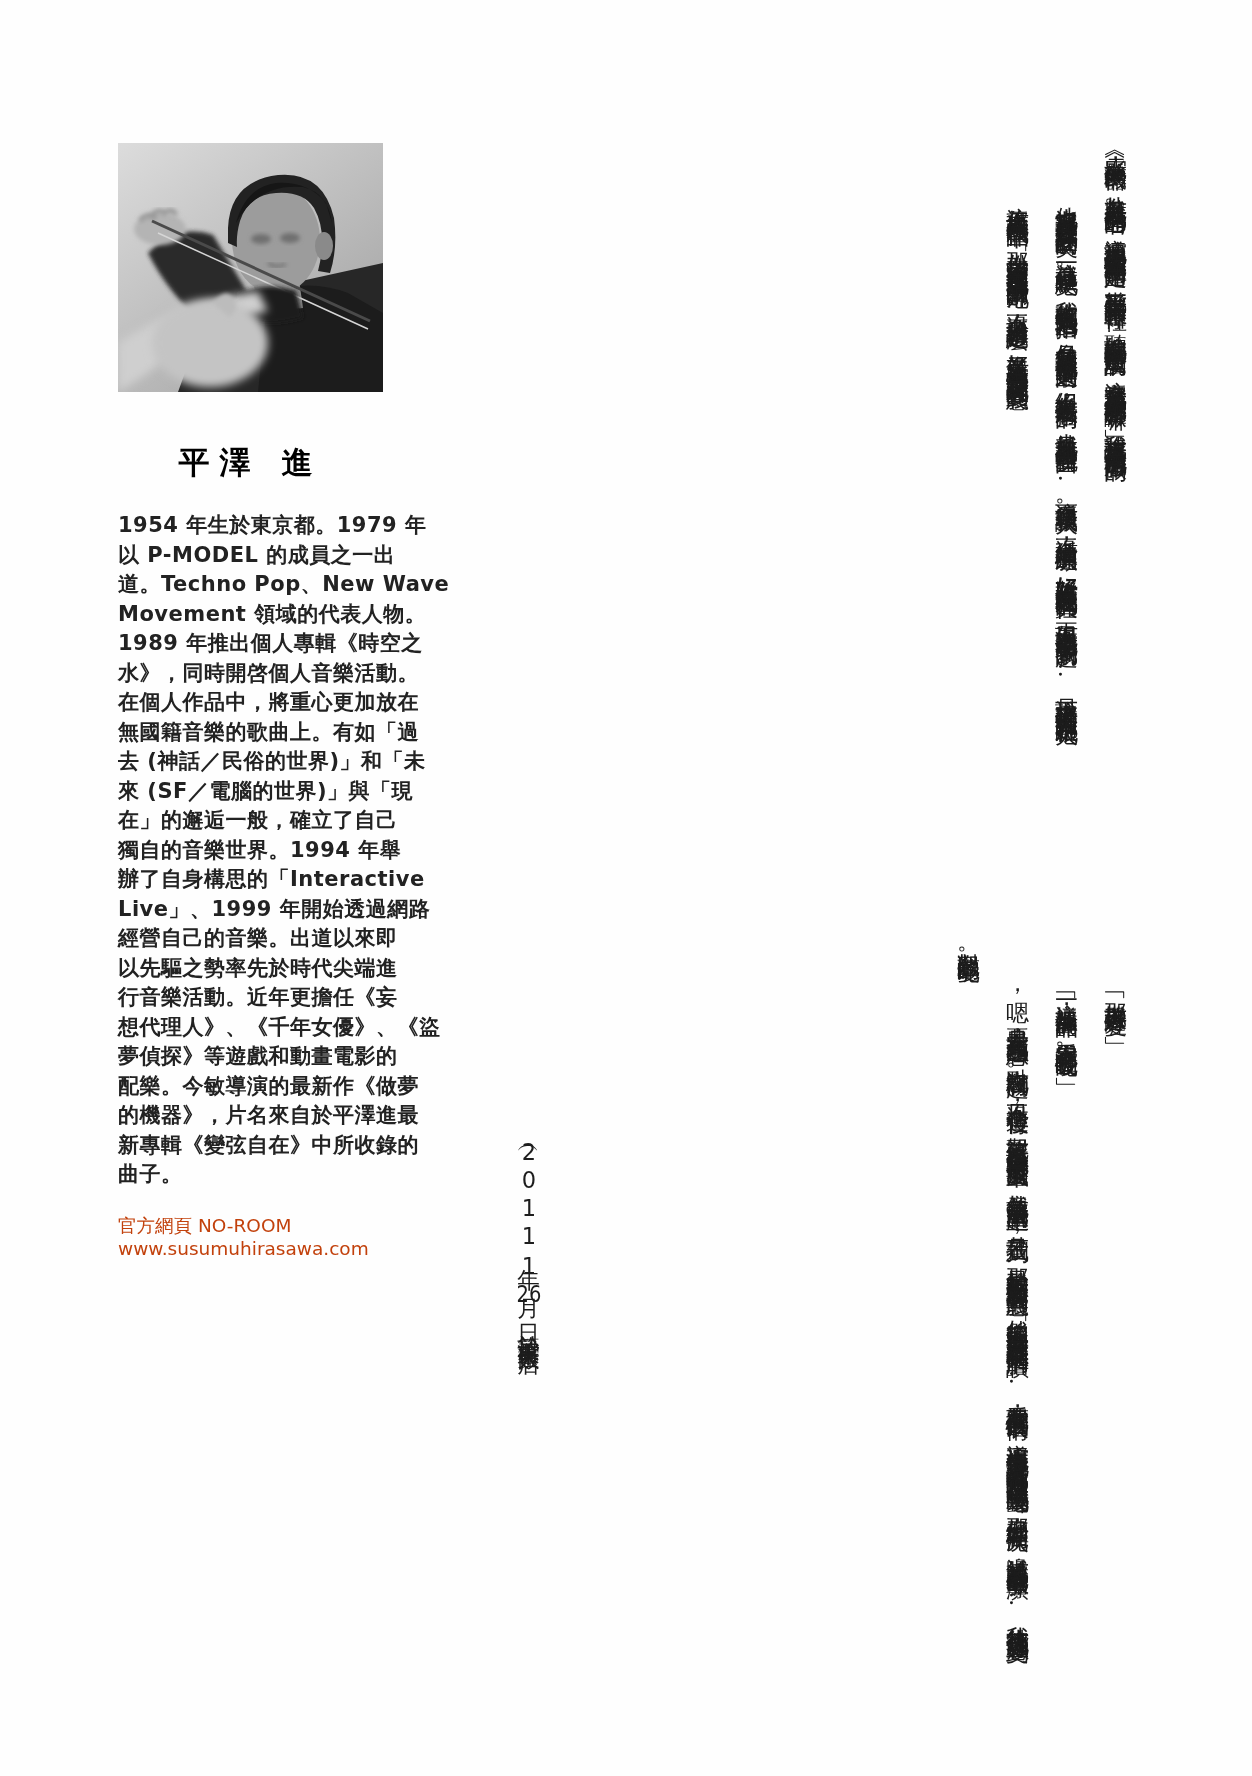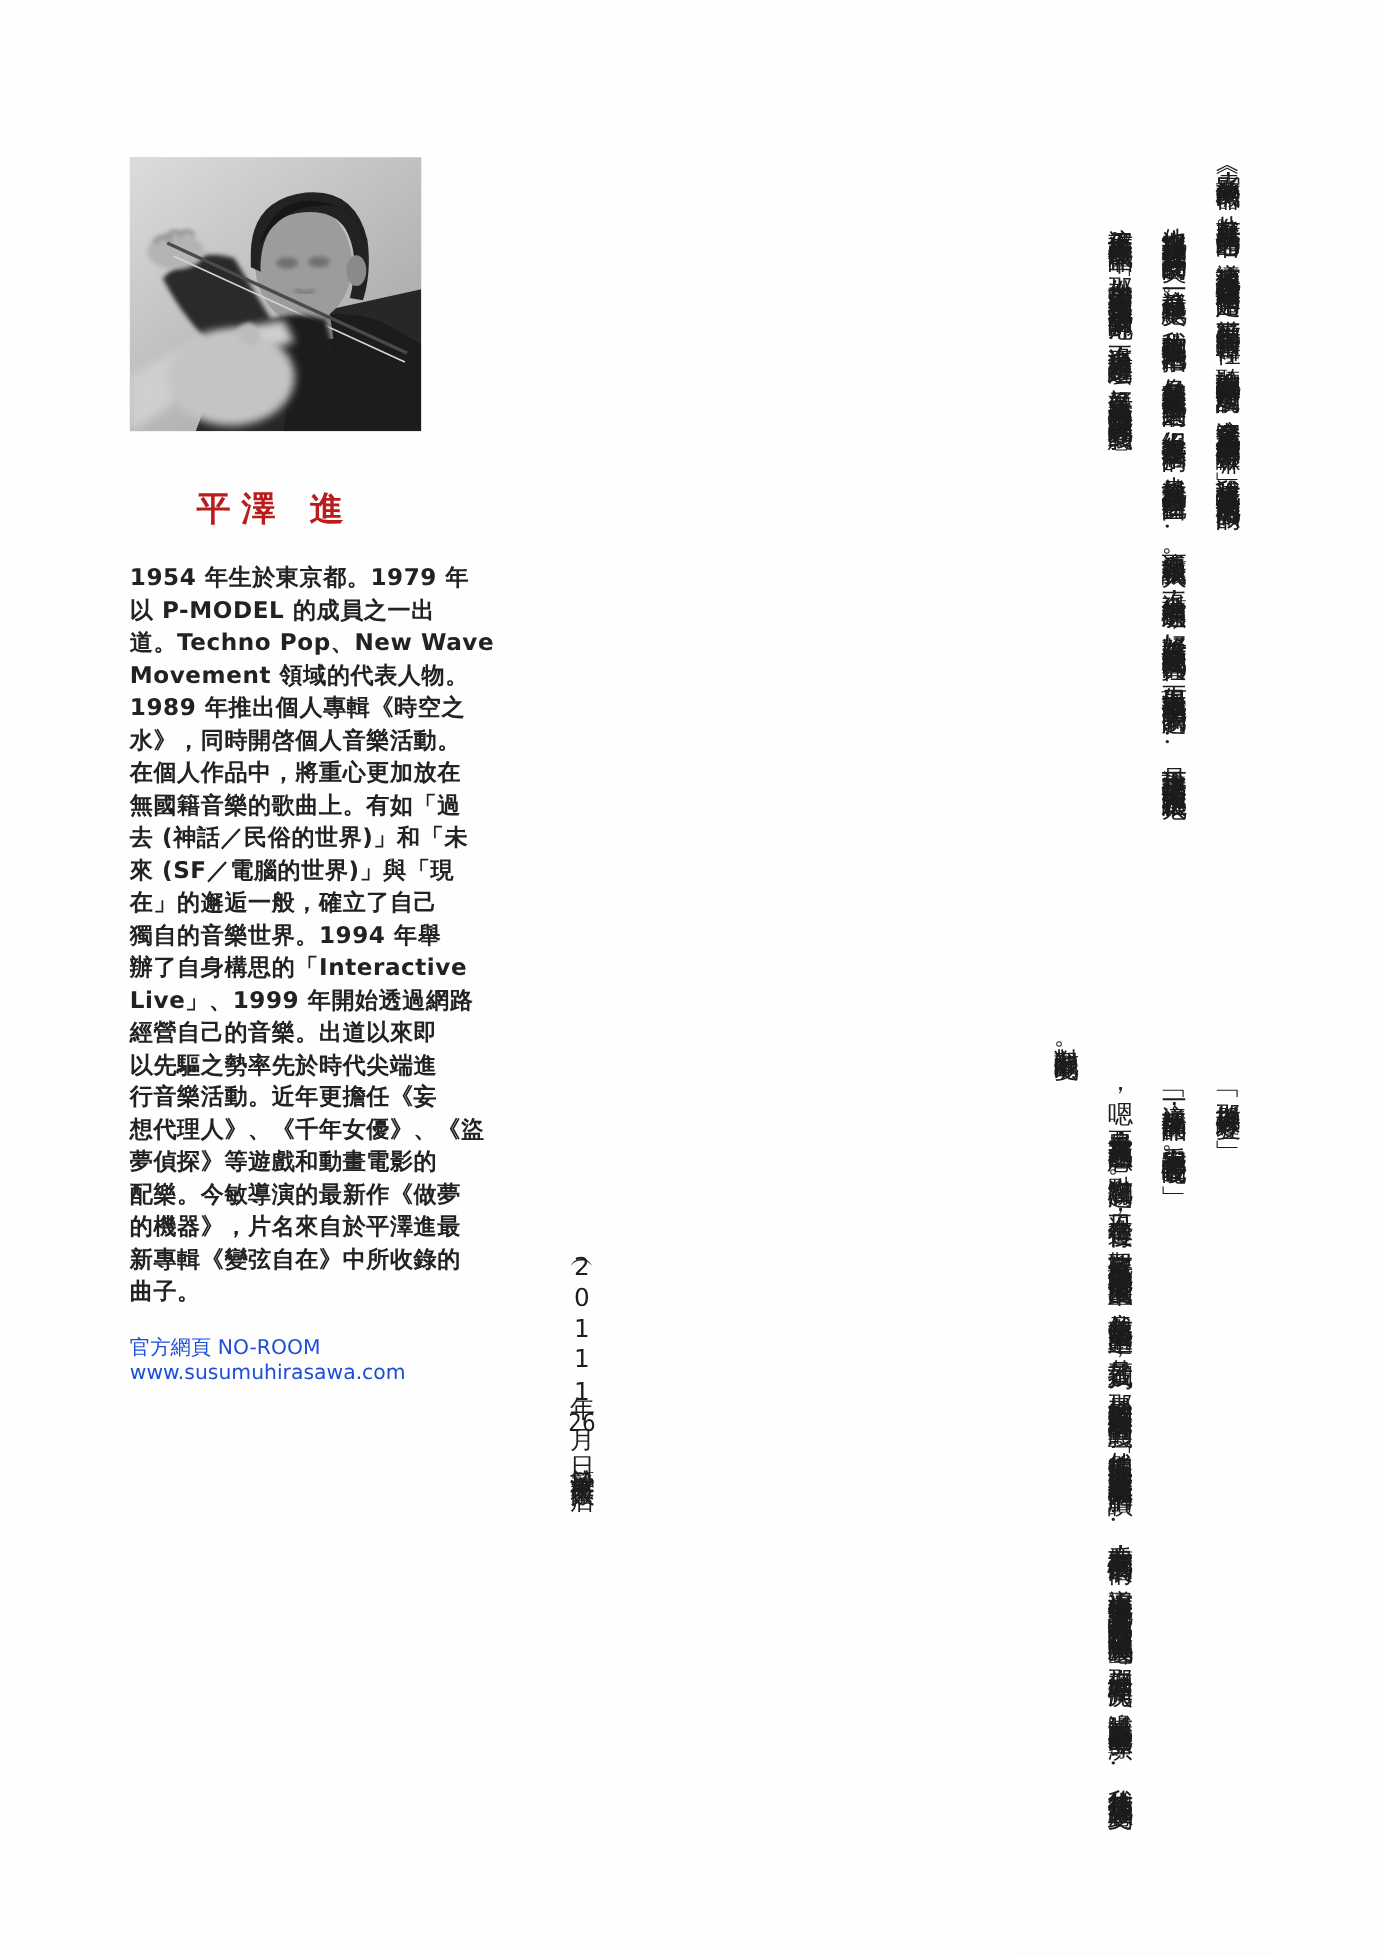--- a/index.html
+++ b/index.html
@@ -8,30 +8,30 @@
     position:relative;width:1252px;height:1776px;margin:0 auto;
     background:#fefefe;overflow:hidden;color:#1d1d1d;
   }
 
   
   .profile{position:absolute;left:118px;top:143px;width:282px;}
   .photo{margin:0;width:265px;height:249px;overflow:hidden;background:#c9c9c9;}
   .photo svg{display:block;}
   .name{
     margin:50px 0 0 0;width:265px;text-align:center;
-    font-size:31px;font-weight:bold;letter-spacing:10px;color:#b91c1c;
+    font-size:31px;font-weight:bold;letter-spacing:10px;color:#000000;
     font-family:"DejaVu Sans","Liberation Sans",sans-serif;
   }
   .bio{
     margin:27px 0 0 0;font-size:21px;line-height:29.5px;letter-spacing:0.5px;
     white-space:pre;color:#222;
     font-family:"DejaVu Sans","Liberation Sans",sans-serif;
     font-weight:bold;
   }
-  .site{margin:24px 0 0 0;font-size:18.5px;line-height:23px;color:#1d4ed8;
+  .site{margin:24px 0 0 0;font-size:18.5px;line-height:23px;color:#c2410c;
     font-family:"DejaVu Sans","Liberation Sans",sans-serif;}
   .site span{display:block;}
 
   
   .vtext{
     position:absolute;right:112px;height:690px;
     writing-mode:vertical-rl;-webkit-writing-mode:vertical-rl;
     text-orientation:mixed;
     font-family:"DejaVu Serif","Liberation Serif",serif;
     font-size:23px;letter-spacing:1.5px;line-height:49px;

